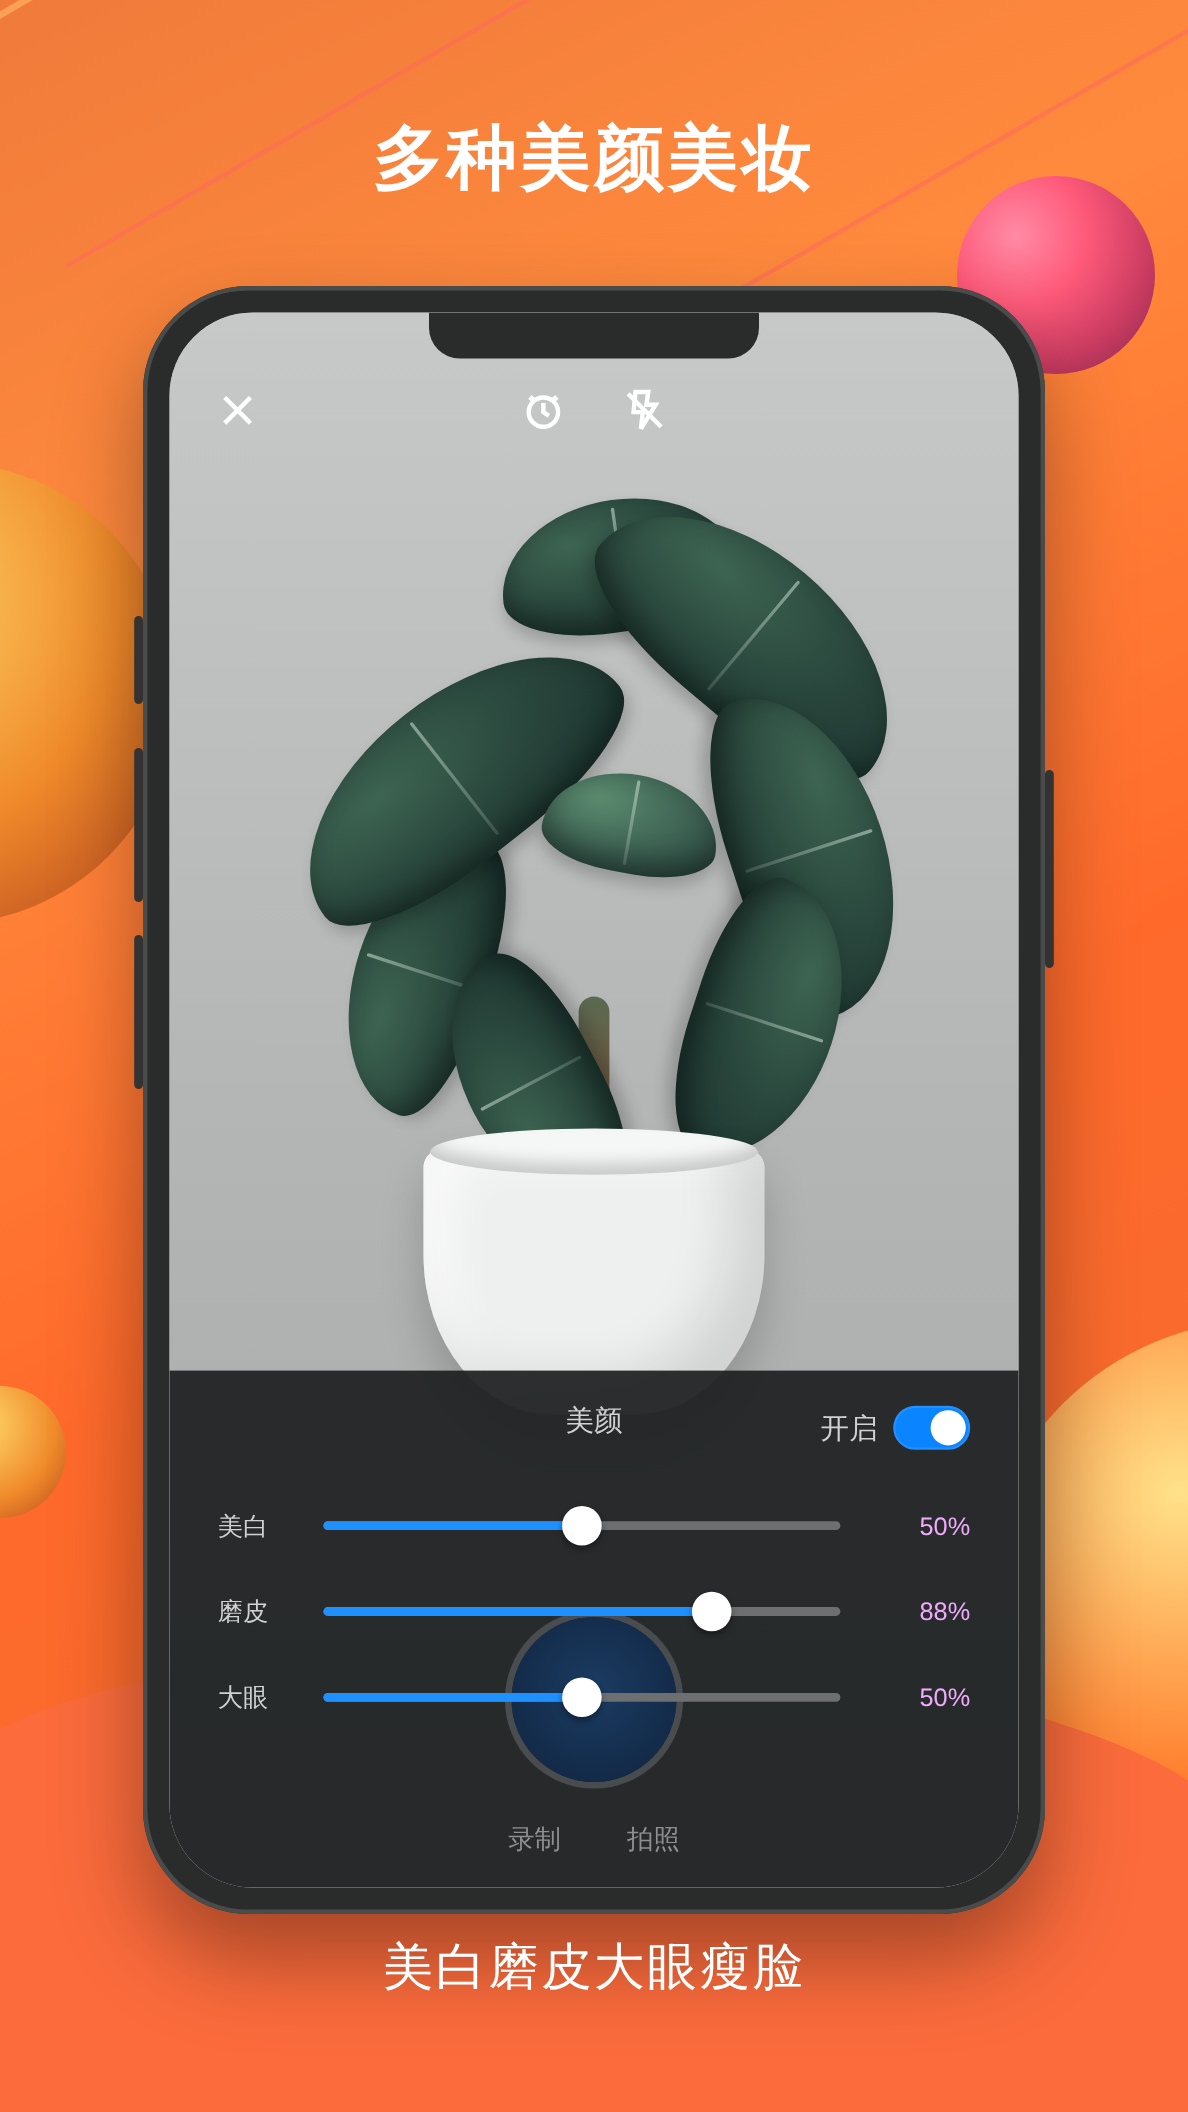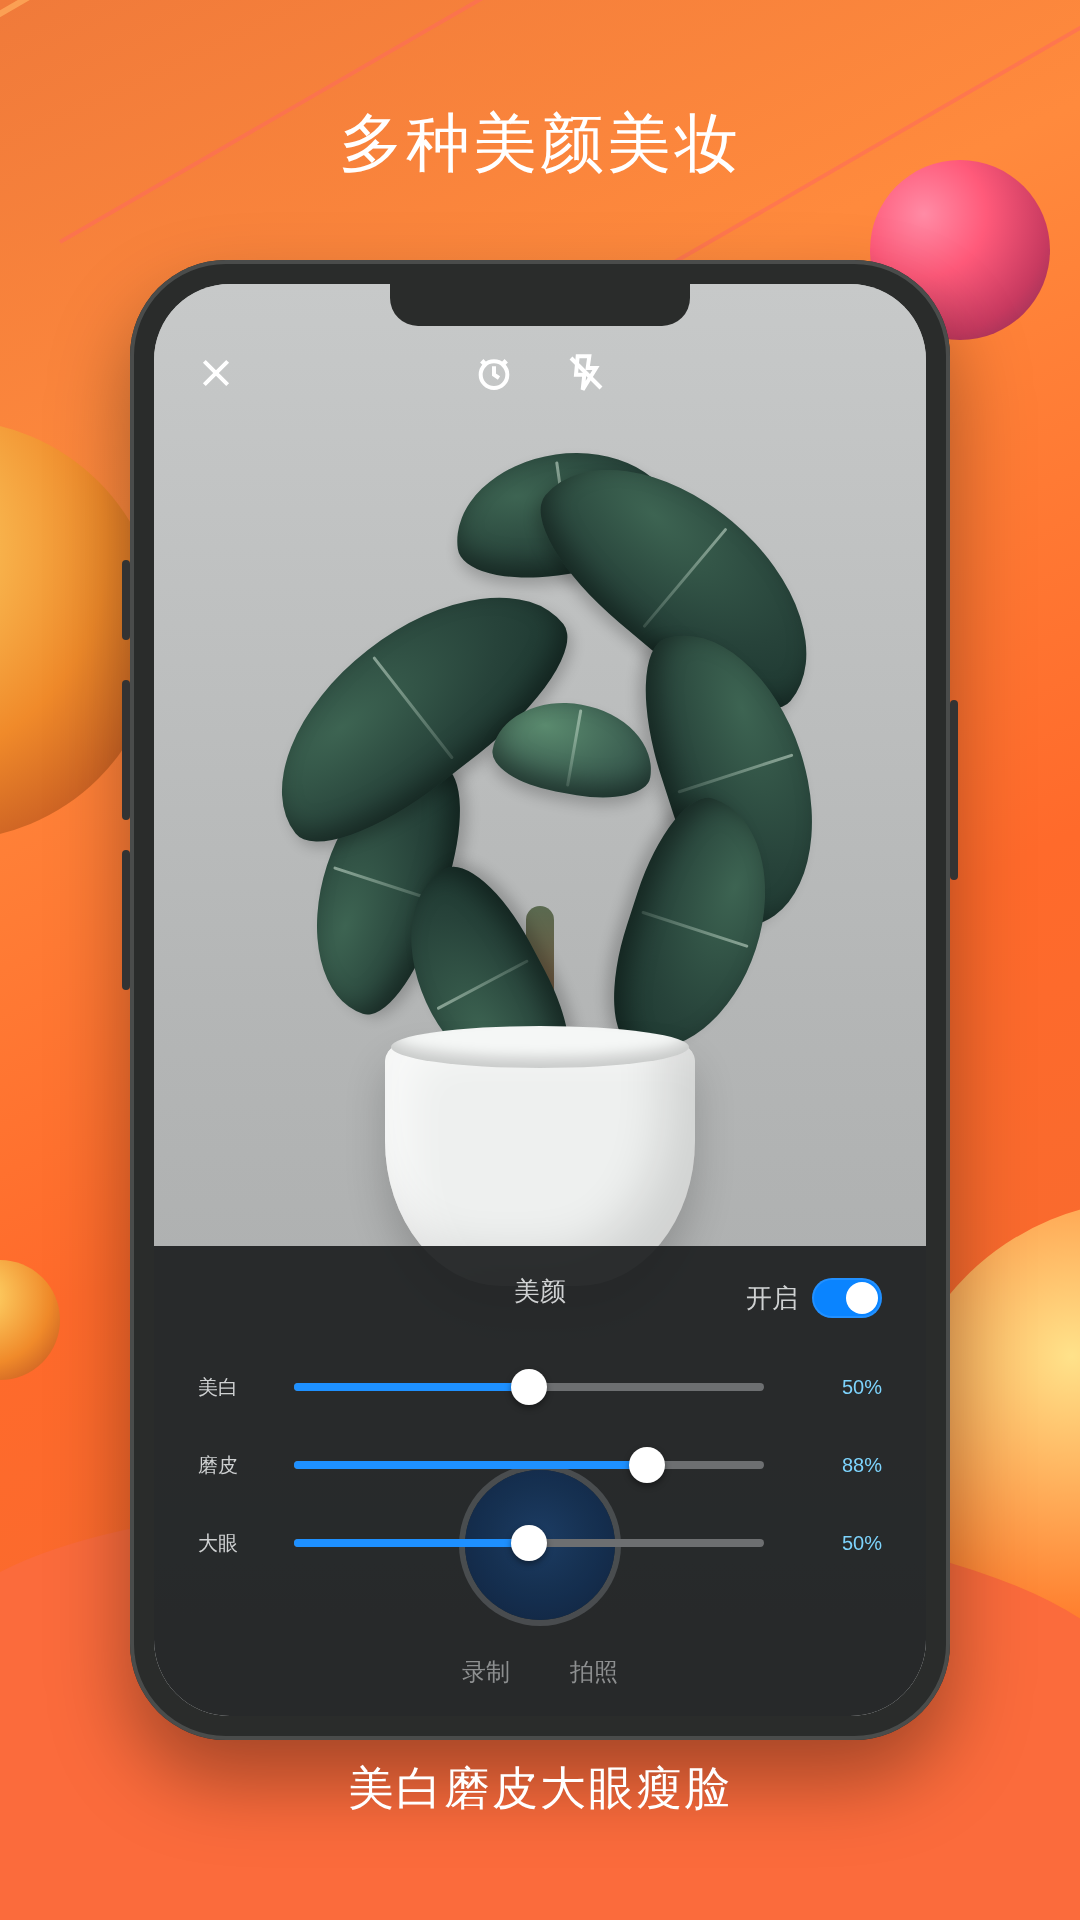--- a/index.html
+++ b/index.html
@@ -43,21 +43,21 @@
 
 .wave {
   position:absolute; left:-5%; right:-5%; bottom:0; height:420px;
   background:#fb6b3c;
   border-radius: 55% 80% 0 0 / 180px 260px 0 0;
 }
 
 
 .headline {
   position:absolute; top:100px; left:0; right:0;
-  text-align:center; color:#fff; font-size:64px; font-weight:400; letter-spacing:3px;
+  text-align:center; color:#fff; font-size:64px; font-weight:700; letter-spacing:3px;
 }
 .subhead {
   position:absolute; bottom:100px; left:0; right:0;
   text-align:center; color:#fff; font-size:46px; font-weight:400; letter-spacing:2px;
 }
 
 
 .phone {
   position:absolute;
   left:50%; transform:translateX(-50%);
@@ -162,24 +162,24 @@
   width:70px; height:40px; border-radius:20px; background:#0a84ff; position:relative;
   box-shadow: inset 0 0 0 2px rgba(255,255,255,.1);
 }
 .toggle::after{
   content:""; position:absolute; right:4px; top:4px; width:32px; height:32px;
   border-radius:50%; background:#fff;
 }
 
 .slider-row {
   display:flex; align-items:center; height:78px; gap:28px;
-  color:#cfd1d2; font-size:20px;
+  color:#cfd1d2; font-size:23px;
 }
 .slider-row .label { width:68px; flex:none; text-align:left; }
-.slider-row .value { width:90px; flex:none; text-align:right; color:#7dd3fc; }
+.slider-row .value { width:90px; flex:none; text-align:right; color:#f0abfc; }
 .track {
   flex:1; height:8px; border-radius:4px; position:relative;
   background:#6d6f71;
 }
 .fill {
   position:absolute; left:0; top:0; bottom:0;
   background:#1e90ff; border-radius:4px;
 }
 .thumb {
   position:absolute; top:50%; width:36px; height:36px; border-radius:50%;

